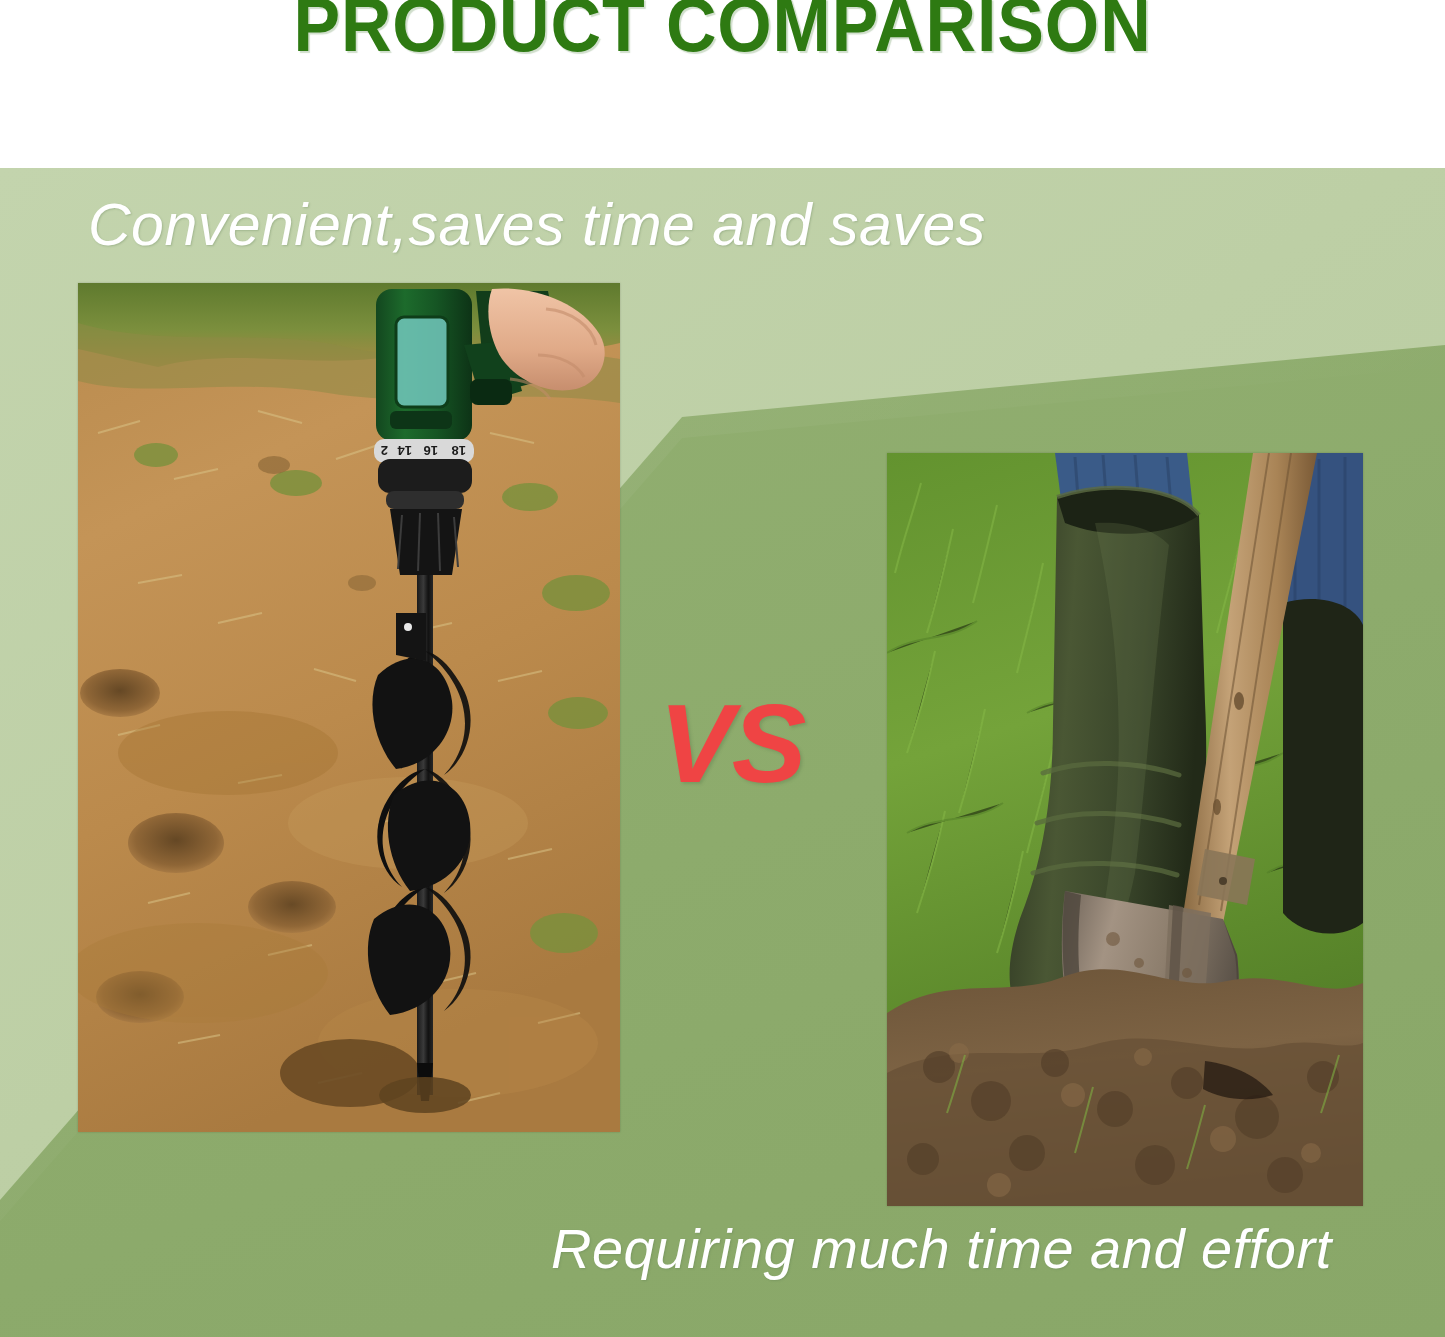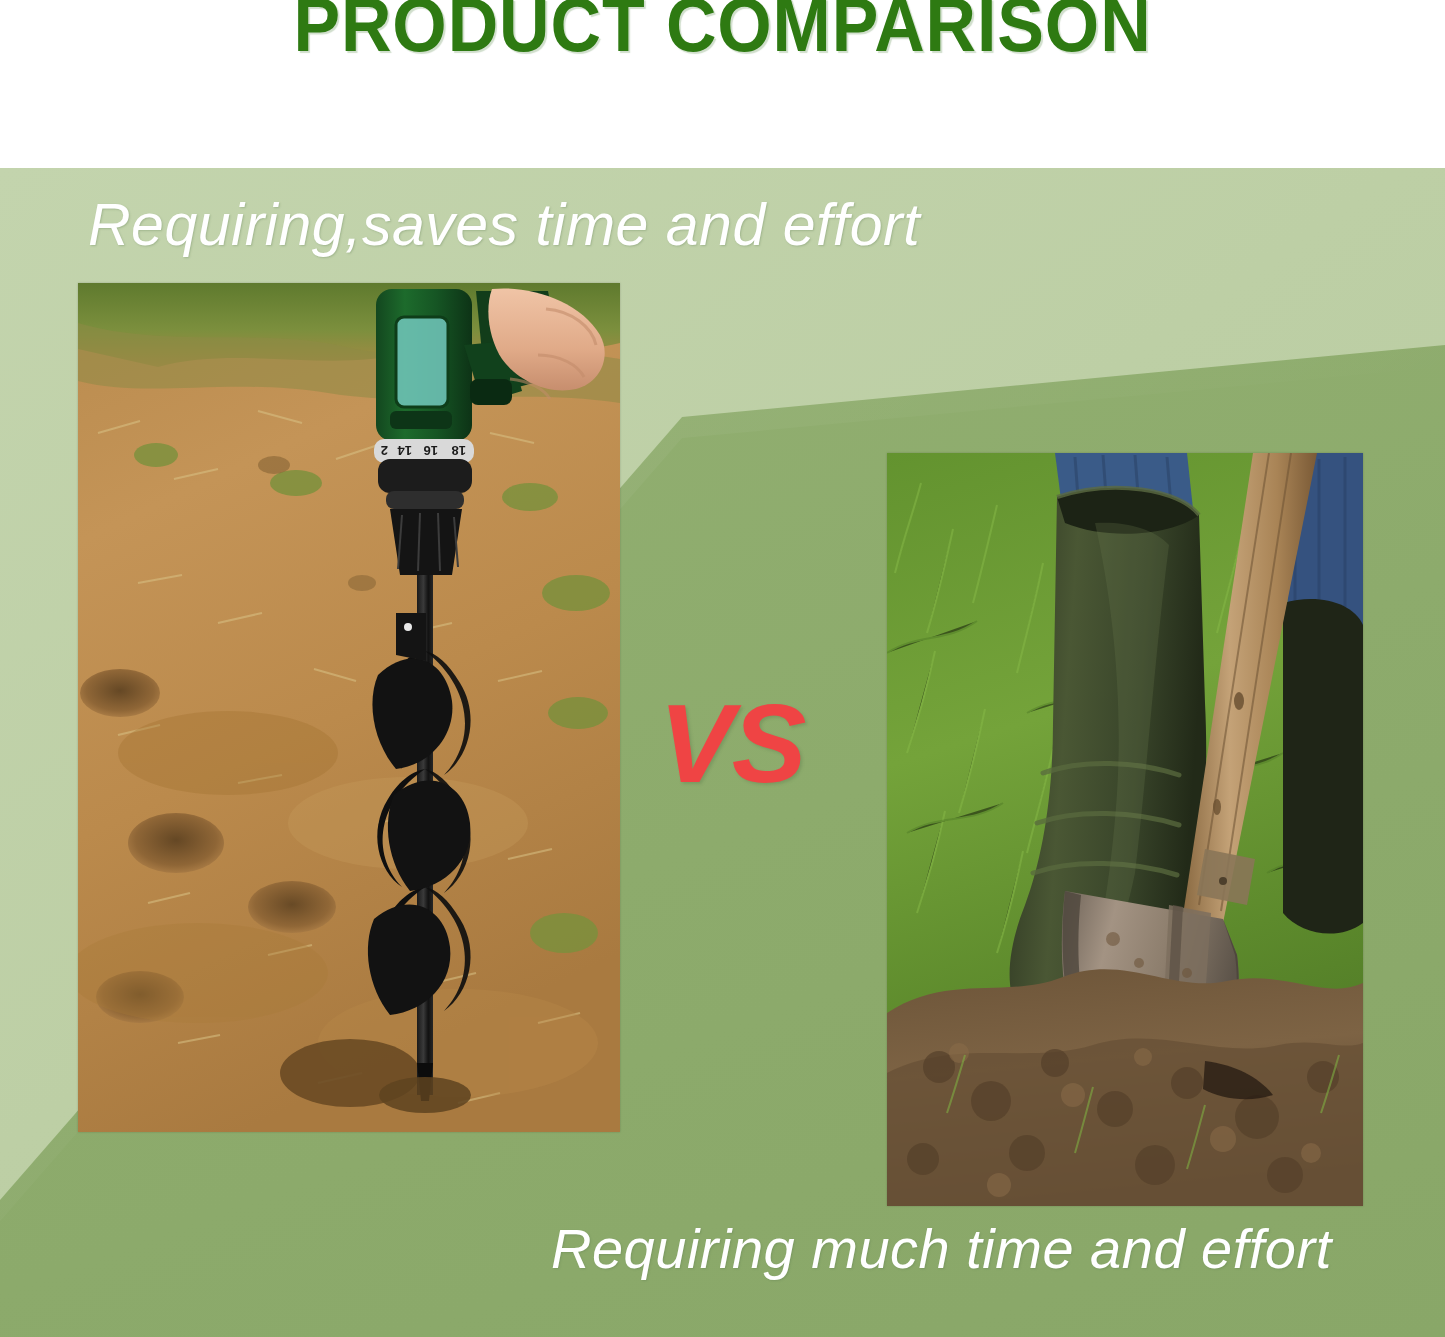--- a/index.html
+++ b/index.html
@@ -478,19 +478,19 @@
         <path d="M188,700 C196,672 200,656 206,634"></path>
         <path d="M300,716 C308,690 312,674 318,652"></path>
         <path d="M60,660 C68,636 72,622 78,602"></path>
         <path d="M434,660 C442,636 446,622 452,602"></path>
       </g>
 
       <path d="M318,608 C348,612 372,624 386,642 C362,650 334,646 316,636 Z" fill="#241a12" opacity="0.75"></path>
     </svg>
   </div>
 
-  <div class="caption caption-left">Requiring,saves time and effort</div>
+  <div class="caption caption-left">Convenient,saves time and saves</div>
 
   <div class="vs-label">VS</div>
 
   <div class="caption caption-right">Requiring much time and effort</div>
 
 </div>
 
 </body></html>

